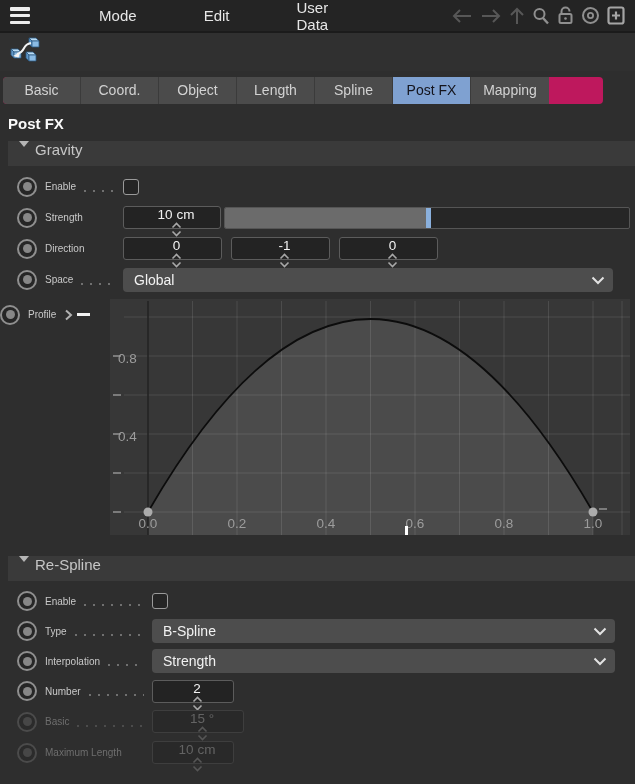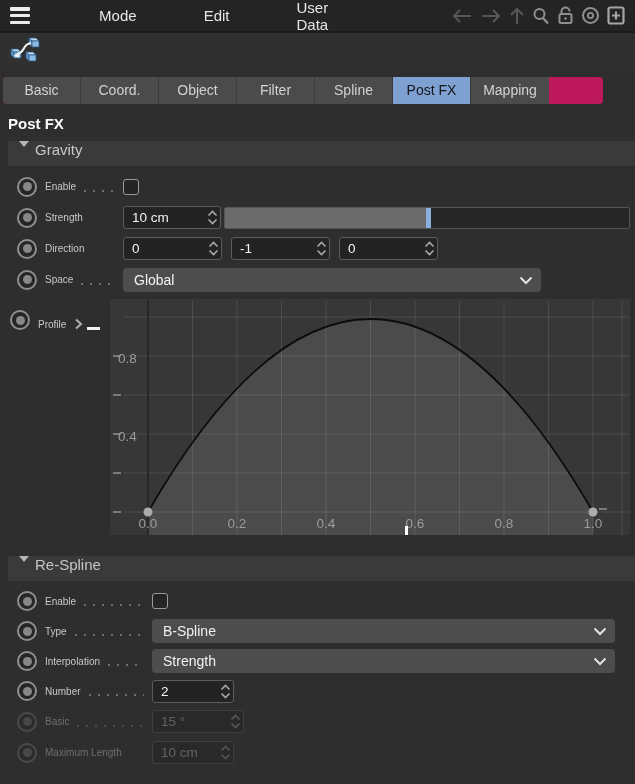--- a/index.html
+++ b/index.html
@@ -61,42 +61,42 @@
   .plabel.dim { color:#6e6e6e; }
   .leader { flex:1; height:14px; margin:4px 8px 0 7px;
     background-image: radial-gradient(circle 1.2px at 2px 9px, #707070 98%, rgba(0,0,0,0));
     background-size:9px 14px; background-repeat:repeat-x; }
   .leader.dim { background-image: radial-gradient(circle 1.2px at 2px 9px, #4c4c4c 98%, rgba(0,0,0,0)); }
 
   .checkbox { width:16px; height:16px; background:#252525; border:1.5px solid #9a9a9a; border-radius:3px; cursor:pointer; }
 
   .numfield {
     display:flex; align-items:center; height:23px; background:#232323;
-    border:1px solid #5c5c5c; border-radius:3px; padding-left:8px; cursor:text;
+    border:1px solid #5c5c5c; border-radius:3px; padding-left:8px; cursor:text;flex-direction:column;
   }
   .numfield .val { flex:1; font-size:13.5px; color:#f2f2f2; }
   .numfield .spin { width:16px; flex:none; display:flex; justify-content:center; cursor:pointer; }
   .numfield.dim { background:#292929; border-color:#3e3e3e; }
   .numfield.dim .val { color:#636363; }
 
   .dropdown {
     display:flex; align-items:center; height:24px; background:#4d4d4d;
     border-radius:4px; padding:0 8px 0 11px; cursor:pointer;
   }
   .dropdown .val { flex:1; font-size:14px; color:#f2f2f2; }
 
   .slider { position:relative; height:22px; background:#262626; border:1px solid #555; border-radius:2px; overflow:hidden; cursor:pointer; }
   .slider .fill { position:absolute; left:0; top:0; bottom:0; width:49.8%; background:#6b6b6b; }
   .slider .handle { position:absolute; top:0; bottom:0; left:49.8%; width:5px; background:#8ab0dd; }
 
   .expander { margin-left:8px; cursor:pointer; display:flex; align-items:center; }
   .mini-dash { width:13px; height:3px; background:#f2f2f2; margin-left:4px; }
 
   .profile-row { display:flex; align-items:flex-start; margin-top:4px; }
-  .profile-left { display:flex; align-items:flex-end; height:31px; padding-left:10px; flex:none; width:110px; }
+  .profile-left { display:flex; align-items:center; height:31px; padding-left:0; flex:none; width:110px; }
   .graph { flex:none; cursor:crosshair; }
 
   .respline-block { margin-top:21px; }
 </style>
 </head>
 <body>
 
 <div class="window">
 
   <div class="menubar">
@@ -171,21 +171,21 @@
         <polygon points="4,21 11,17.2 9.6,22.6" fill="#f2f2f2"></polygon>
       </svg>
     </span>
   </div>
 
   <div class="tabswrap">
     <div class="tabstrip">
       <div class="tab">Basic</div>
       <div class="tab">Coord.</div>
       <div class="tab">Object</div>
-      <div class="tab">Filter</div>
+      <div class="tab">Length</div>
       <div class="tab">Spline</div>
       <div class="tab selected">Post FX</div>
       <div class="tab">Mapping</div>
     </div>
   </div>
 
   <div class="pagetitle">Post FX</div>
 
   <div class="sectionbar">
     <span class="tri-down"></span>
@@ -256,21 +256,21 @@
           </span>
       </div>
     </div>
 
     <div class="row">
       <span class="keydot"></span>
       <div class="labelbox g">
         <span class="plabel">Space</span>
         <span class="leader"></span>
       </div>
-      <div class="dropdown" style="width:418px;">
+      <div class="dropdown" style="width:490px;">
         <span class="val">Global</span>
         <span><svg width="14" height="9" viewBox="0 0 14 9">
               <path d="M1.5 1.5 L7 7 L12.5 1.5" stroke="#e2e2e2" stroke-width="2" fill="none"></path>
             </svg></span>
       </div>
     </div>
 
     <div class="profile-row">
       <div class="profile-left">
         <span class="keydot"></span>

